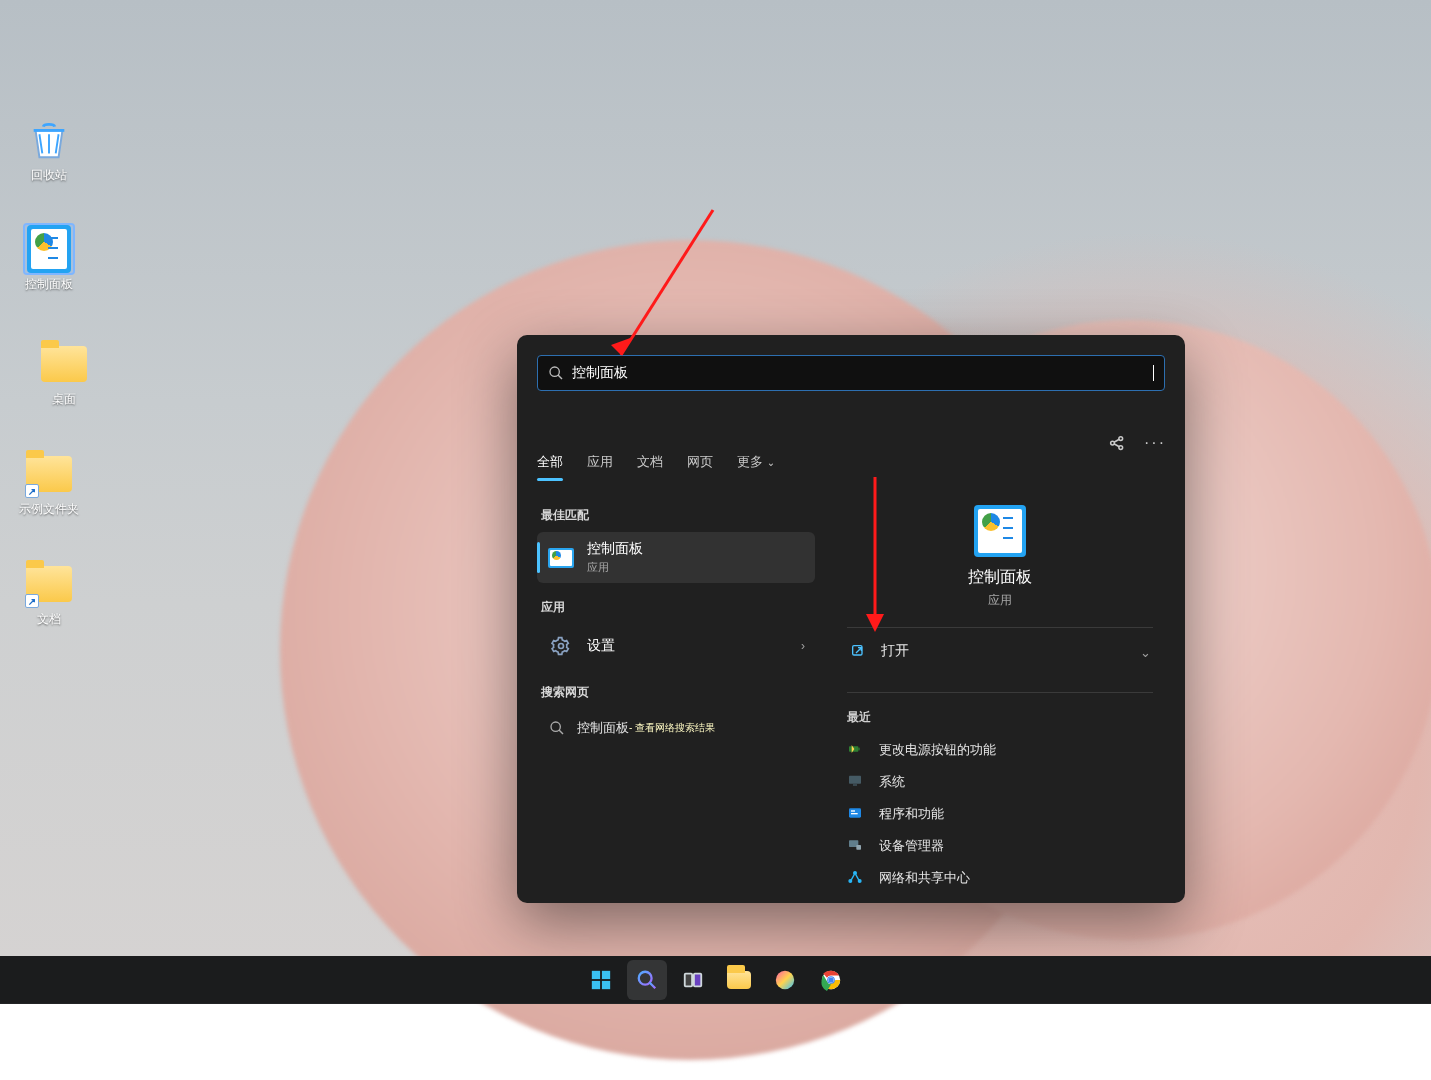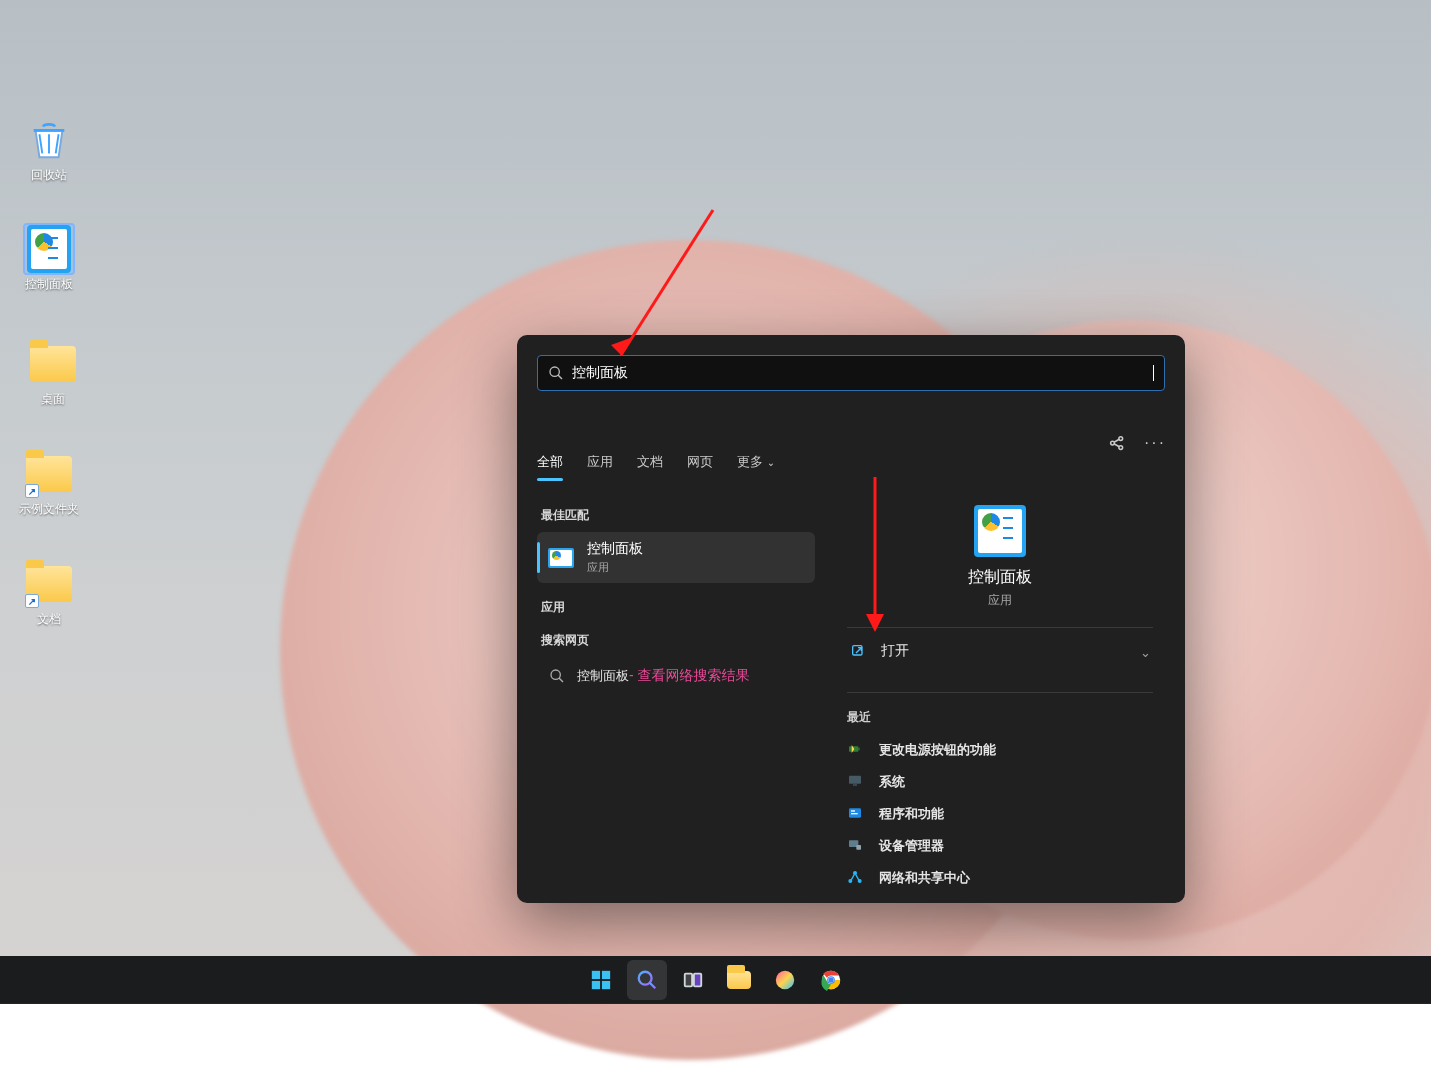--- a/index.html
+++ b/index.html
@@ -71,36 +71,36 @@
 .ri-text .s { font-size:11px; color:#a9a9a9; margin-top:2px; }
 .chev { margin-left:auto; color:#a0a0a0; font-size:12px; }
 .small-cp { width:26px; height:20px; background:#2aa5ef; border-radius:2px; position:relative; }
 .small-cp::before { content:""; position:absolute; inset:2px; background:#fff; border-radius:1px; }
 .small-cp::after { content:""; position:absolute; left:4px; top:3px; width:9px; height:9px; border-radius:50%;
   background:conic-gradient(#1e88e5 0 120deg,#fbc02d 120deg 230deg,#43a047 230deg 360deg); }
 
 .web-line { display:flex; align-items:center; padding:10px 12px; cursor:pointer; }
 .web-line svg { width:16px; height:16px; stroke:#aaa; fill:none; stroke-width:2; margin-right:12px; }
 .web-line .q { color:#e6e6e6; font-size:13px; }
-.web-line .hint { color:#ec4899; font-size:14px; }
+.web-line .hint { color:#fef9c3; font-size:10px; }
 
 
 .preview-hero { text-align:center; margin-top:4px; }
 .preview-hero .big-ico { width:52px; height:52px; margin:0 auto 10px; }
 .preview-title { font-size:16px; color:#fff; }
 .preview-sub { font-size:12px; color:#a8a8a8; margin-top:4px; }
 .divider { height:1px; background:#3a3a3a; margin:18px 0 0; }
 
 .action-row { display:flex; align-items:flex-end; padding:14px 2px; cursor:pointer; }
 .action-row .ai { width:18px; height:18px; margin-right:14px; display:flex; align-items:center; justify-content:center; color:#4cc2ff; }
 .action-row .al { font-size:14px; color:#e8e8e8; }
 .action-row .chev { font-size:13px; }
 
 .recent-label { font-size:12px; color:#d0d0d0; font-weight:600; margin:16px 0 8px; }
-.recent-item { display:flex; align-items:center; padding:7px 0; cursor:pointer;font-weight:bold; }
+.recent-item { display:flex; align-items:center; padding:7px 0; cursor:pointer; }
 .recent-item .ri { width:18px; height:18px; margin-right:14px; }
 .recent-item .rl { font-size:13px; color:#e5e5e5; }
 
 
 .arrow { position:absolute; pointer-events:none; }
 .arrow svg { overflow:visible; }
 .arrow line { stroke:#ff1a1a; stroke-width:3; }
 .arrow polygon { fill:#ff1a1a; }
 
 
@@ -132,21 +132,21 @@
 
   <div class="dicon selected" style="left:10px; top:225px;">
     <div class="ico">
       <div class="cpanel-ico">
           <div class="cpanel-ico-inner"></div>
         </div>
     </div>
     <div class="lbl">控制面板</div>
   </div>
 
-  <div class="dicon" style="left:14px; top:340px;">
+  <div class="dicon" style="left:25px; top:340px;">
     <div class="ico">
         <div class="folder"></div>
       </div>
     <div class="lbl">桌面</div>
   </div>
 
   <div class="dicon" style="left:10px; top:450px;">
     <div class="ico">
         <div class="folder"></div>
         <div class="shortcut-arrow">↗</div>
@@ -201,20 +201,32 @@
           <div class="ri-icon">
               <div class="small-cp"></div>
             </div>
           <div class="ri-text">
             <div class="t">控制面板</div>
             <div class="s">应用</div>
           </div>
         </div>
 
         <div class="section-label">应用</div>
+        <div class="result-item">
+          <div class="ri-icon">
+            <svg viewBox="0 0 24 24" width="20" height="20" fill="none" stroke="#8aa2c2" stroke-width="2">
+                <circle cx="12" cy="12" r="3"></circle>
+                <path d="M19 12a7 7 0 0 0-.2-1.7l2-1.5-2-3.4-2.3 1a7 7 0 0 0-3-1.7L13 2h-4l-.5 2.7a7 7 0 0 0-3 1.7l-2.3-1-2 3.4 2 1.5A7 7 0 0 0 3 12c0 .6.1 1.1.2 1.7l-2 1.5 2 3.4 2.3-1a7 7 0 0 0 3 1.7L9 22h4l.5-2.7a7 7 0 0 0 3-1.7l2.3 1 2-3.4-2-1.5c.1-.6.2-1.1.2-1.7z"></path>
+              </svg>
+          </div>
+          <div class="ri-text">
+              <div class="t">设置</div>
+            </div>
+          <div class="chev">›</div>
+        </div>
 
         <div class="section-label">搜索网页</div>
         <div class="web-line">
           <svg viewBox="0 0 24 24">
               <circle cx="10" cy="10" r="7"></circle>
               <line x1="15" y1="15" x2="21" y2="21"></line>
             </svg>
           <span class="q">控制面板</span>
           <span class="hint"> - 查看网络搜索结果</span>
         </div>

